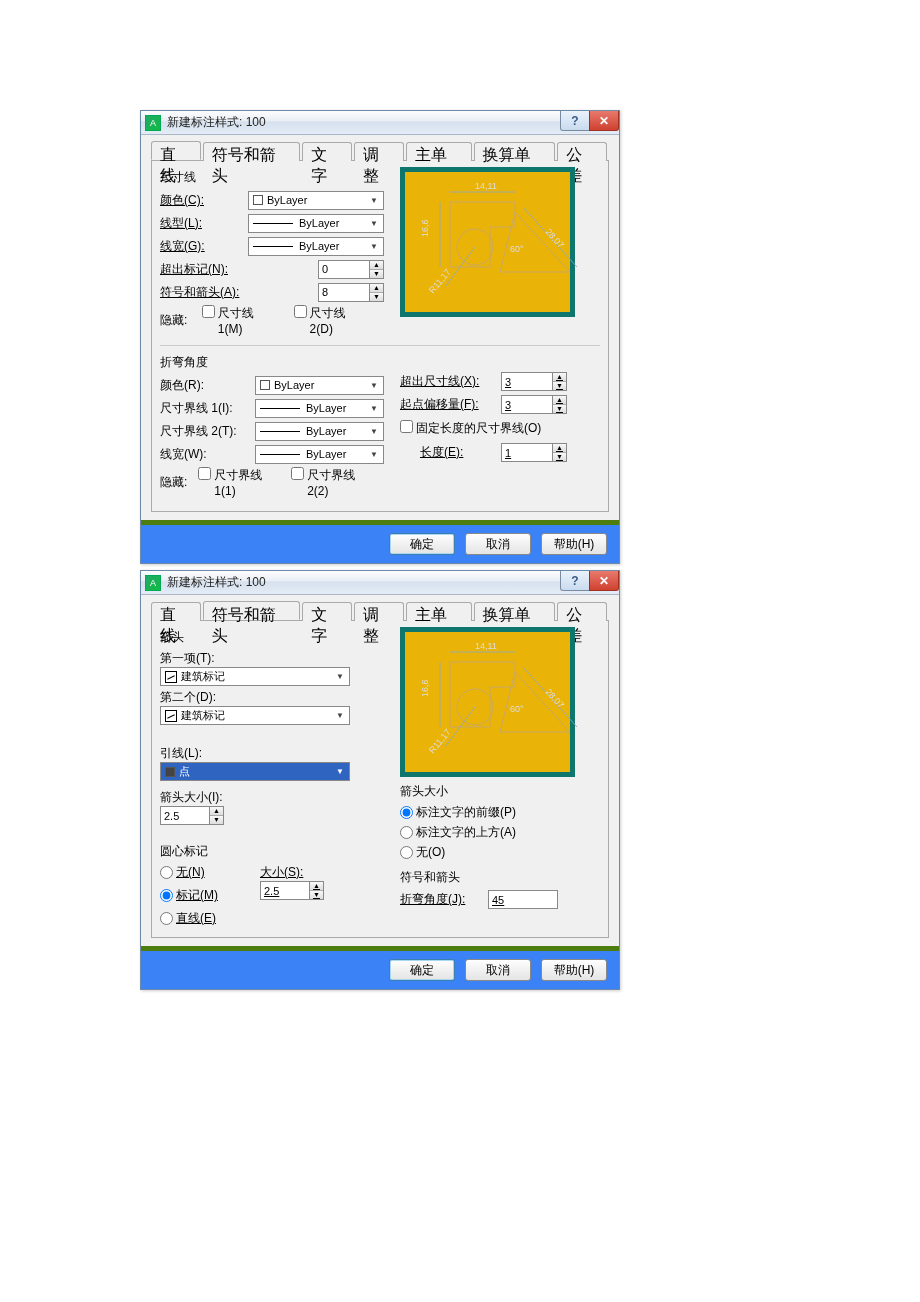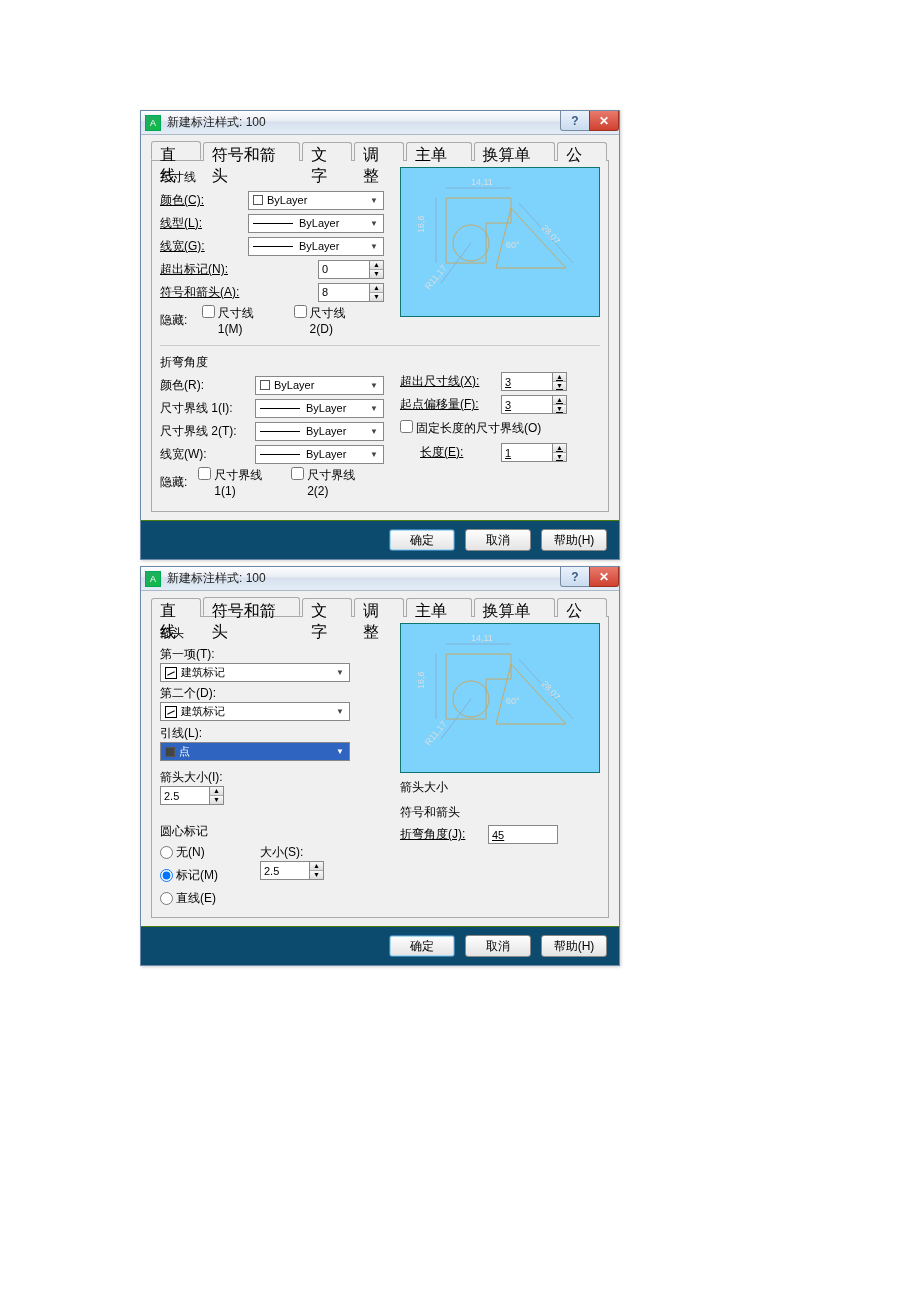--- a/index.html
+++ b/index.html
@@ -188,33 +188,33 @@
   line-height: 8px;
   background: linear-gradient(to bottom,#f8f8f8,#ddd);
   cursor: default;
 }
 .spin-btns .s:first-child { border-bottom: 1px solid #aaa; }
 .chk { display: inline-flex; align-items: flex-start; margin-right: 12px; }
 .chk input { margin: 0 3px 0 0; }
 .radio { display: inline-flex; align-items: center; margin-right: 12px; }
 .radio input { margin: 0 3px 0 0; }
 .preview {
-  width: 200px;
+  width: 175px;
   height: 150px;
-  background: #7dd3fc;
-  border: 1px solid #0f766e;
+  background: #eab308;
+  border: 5px solid #0f766e;
   position: relative;
 }
 .dialog-footer {
   display: flex;
   justify-content: flex-end;
   gap: 10px;
   padding: 8px 12px;
-  background: #0c4a6e;
-  border-top: 1px solid #4d7c0f;
+  background: #3b82f6;
+  border-top: 5px solid #4d7c0f;
   text-align: center;
 }
 .btn {
   min-width: 66px;
   height: 22px;
   border: 1px solid #888;
   background: linear-gradient(to bottom,#fefefe,#e4e4e4);
   border-radius: 3px;
   font-size: 12px;
   cursor: default;
@@ -492,38 +492,38 @@
                 <span class="icon-tick"></span>
                 <span>建筑标记</span>
                 <span class="caret">▼</span>
               </div>
           <div style="margin-top:3px">第二个(D):</div>
           <div class="combo" style="width:190px">
                 <span class="icon-tick"></span>
                 <span>建筑标记</span>
                 <span class="caret">▼</span>
               </div>
-          <div style="margin-top:4px">引线(L):</div>
+          <div style="margin-top:20px">引线(L):</div>
           <div class="combo highlighted" style="width:190px">
                 <span class="icon-dot"></span>
                 <span>点</span>
                 <span class="caret" style="color:#fff">▼</span>
               </div>
 
           <div style="margin-top:8px">箭头大小(I):</div>
           <div class="spinner">
                 <input style="width: 50px;" value="2.5">
                 <div class="spin-btns">
                   <div class="s">▲</div>
                   <div class="s">▼</div>
                 </div>
               </div>
 
           <div class="group-label" style="margin-top:18px">圆心标记</div>
-          <div style="display:flex; gap:30px;">
+          <div style="display:flex; gap:30px;text-decoration:underline;">
             <div style="display:flex; flex-direction:column; gap:6px;">
               <label class="radio">
                     <input type="radio" name="cm" style="">
                     <span>无(N)</span>
                   </label>
               <label class="radio">
                     <input type="radio" name="cm" checked="" style="">
                     <span>标记(M)</span>
                   </label>
               <label class="radio">
@@ -562,20 +562,34 @@
                 <text x="70" y="17">14,11</text>
                 <text x="23" y="65" transform="rotate(-90 23 65)">16,6</text>
                 <text x="105" y="80">60°</text>
                 <text x="140" y="60" transform="rotate(48 140 60)">28,07</text>
                 <text x="28" y="122" transform="rotate(-50 28 122)">R11,17</text>
               </g>
             </svg>
           </div>
 
           <div class="group-label" style="margin-top:6px">箭头大小</div>
+          <div style="display:flex; flex-direction:column; gap:3px;">
+            <label class="radio">
+                  <input type="radio" name="arc" checked="" style="">
+                  <span>标注文字的前缀(P)</span>
+                </label>
+            <label class="radio">
+                  <input type="radio" name="arc" style="">
+                  <span>标注文字的上方(A)</span>
+                </label>
+            <label class="radio">
+                  <input type="radio" name="arc" style="">
+                  <span>无(O)</span>
+                </label>
+          </div>
 
           <div class="group-label" style="margin-top:8px">符号和箭头</div>
           <div class="range-col">
             <span style="width:82px">折弯角度(J):</span>
             <input style="width: 70px; height: 19px; border: 1px solid rgb(136, 136, 136); font-size: 11px; padding: 0px 3px;" value="45">
           </div>
         </div>
       </div>
     </div>
   </div>

